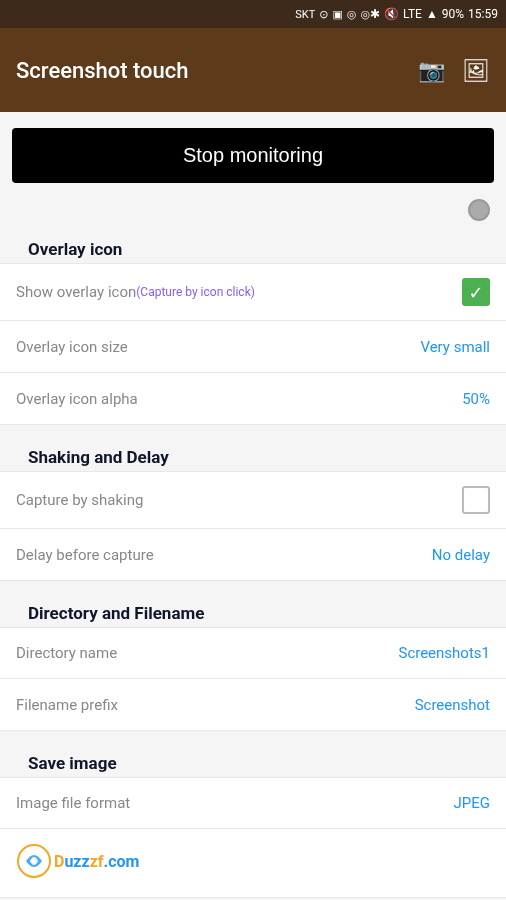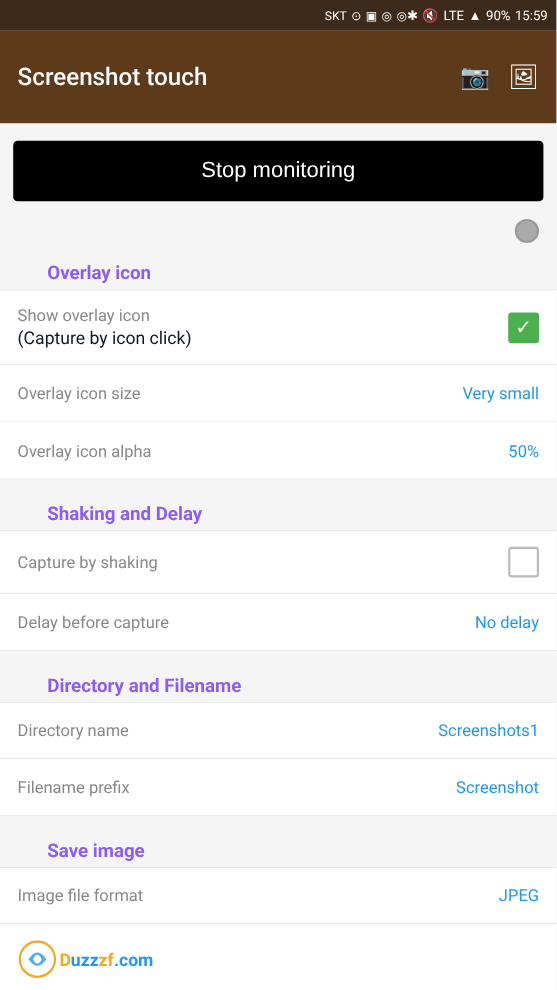--- a/index.html
+++ b/index.html
@@ -93,26 +93,25 @@
     .toggle-circle {
       width: 22px;
       height: 22px;
       border-radius: 50%;
       background: #aaa;
       border: 2px solid #999;
     }
 
     
     .section-header {
-      padding: 14px 16px 4px 3px;
+      padding: 14px 16px 4px 28px;
       font-size: 17px;
       font-weight: 700;
-      color: #8b5cf6;
-      background: #f5f5f5;
-      margin-left: 40px;
+      color: #0f172a;
+      background: #f5f5f5;
     }
 
     
     .setting-row {
       display: flex;
       align-items: center;
       justify-content: space-between;
       padding: 14px 16px;
       background: white;
       border-bottom: 1px solid #e8e8e8;
@@ -120,25 +119,25 @@
     }
     .setting-row:first-of-type {
       border-top: 1px solid #e8e8e8;
     }
     .setting-label {
       color: #888;
       font-size: 15px;
     }
     .setting-label-block {
       display: flex;
-      flex-direction: column;
+      flex-direction: row;
     }
     .setting-sublabel {
-      color: #0f172a;
-      font-size: 16px;
+      color: #8b5cf6;
+      font-size: 12px;
       margin-top: 2px;
     }
     .setting-value {
       color: #2196F3;
       font-size: 15px;
     }
 
     
     .checkbox-green {
       width: 28px;

